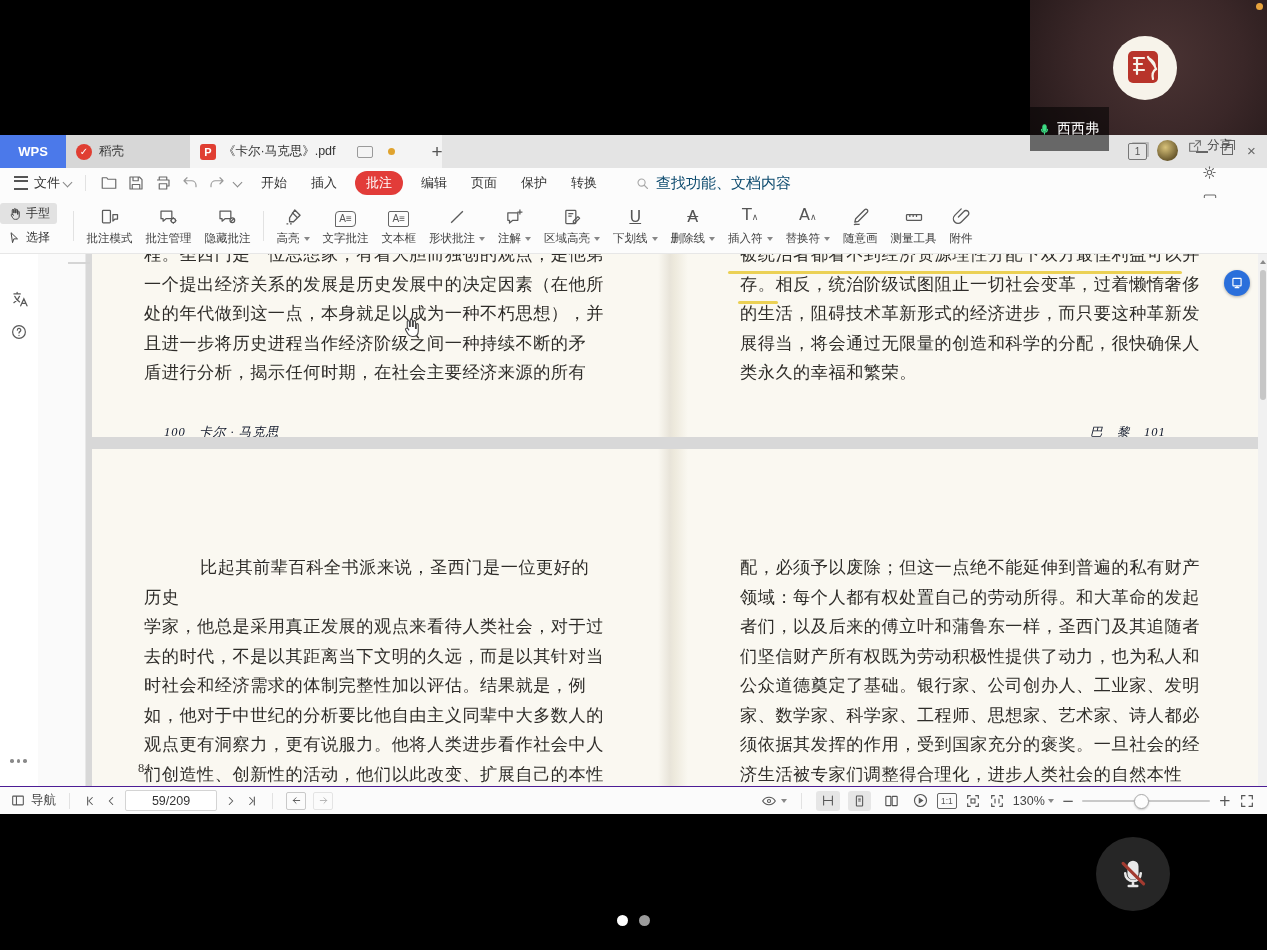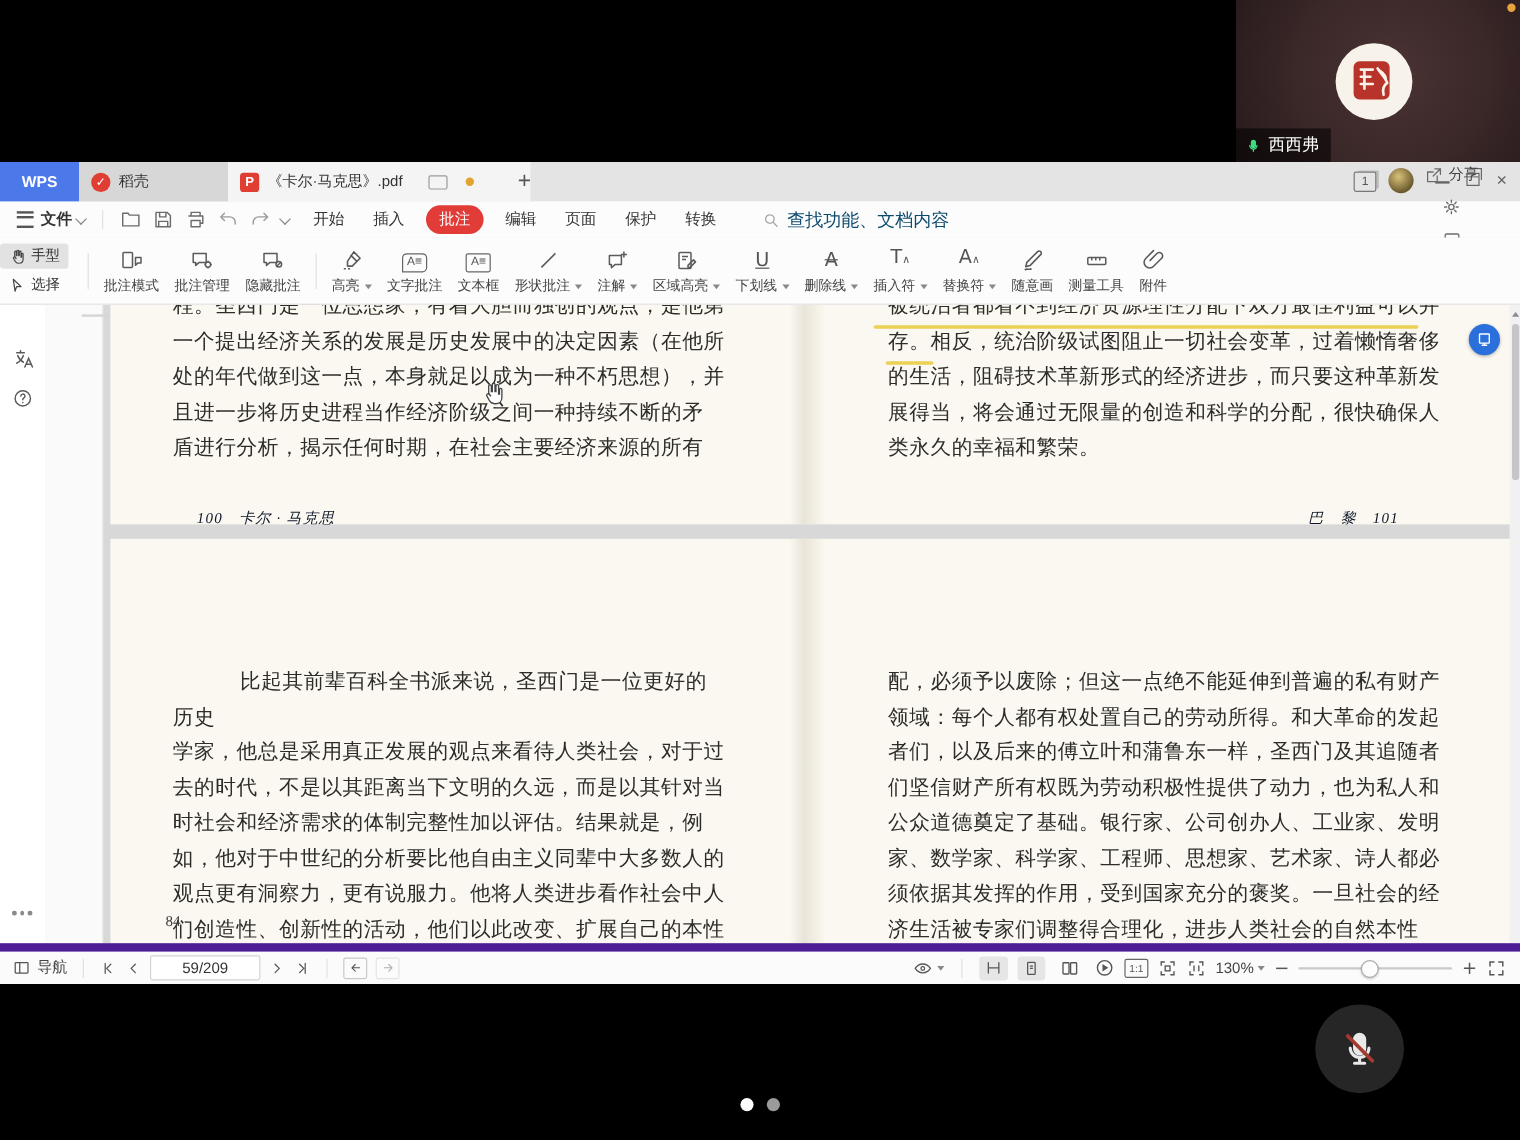--- a/index.html
+++ b/index.html
@@ -5,21 +5,21 @@
   html,body{margin:0;padding:0;background:#000;}
   .stage{position:relative;width:1267px;height:950px;background:#000;overflow:hidden;
          font-family:"Liberation Sans",sans-serif;-webkit-font-smoothing:antialiased;}
   svg{display:block;}
 
   
   .video-overlay{position:absolute;left:1030px;top:0;width:237px;height:135px;
     background:radial-gradient(circle at 55% 45%, #4a3333 0%, #3a2728 55%, #271a1b 100%);overflow:hidden;}
   .seal-avatar{position:absolute;left:1113px;top:36px;width:64px;height:64px;border-radius:50%;
     background:#f7f3ea;display:flex;align-items:center;justify-content:center;}
-  .name-tag{position:absolute;left:1030px;top:107px;height:28px;background:rgba(0,0,0,.55);
+  .name-tag{position:absolute;left:1030px;top:107px;height:44px;background:rgba(0,0,0,.55);
     display:flex;align-items:center;padding:0 10px 0 8px;gap:6px;}
   .name-tag span{color:#fff;font-size:14px;}
   .notif-dot{position:absolute;left:1256px;top:3px;width:7px;height:7px;border-radius:50%;background:#e8a33d;}
 
   
   .wps-window{position:absolute;left:0;top:135px;width:1267px;height:678px;background:#fcfcfc;}
 
   
   .tabbar{position:absolute;left:0;top:0;width:100%;height:33px;background:#e4e4e4;text-align:center;}
   .wps-btn{position:absolute;left:0;top:0;width:66px;height:33px;background:#4b79ea;color:#fff;
@@ -43,21 +43,21 @@
   .win-restore{position:absolute;left:1222px;top:9px;width:9px;height:9px;border:1.6px solid #666;}
   .win-restore:before{content:"";position:absolute;left:2px;top:-5px;width:9px;height:9px;border:1.6px solid #666;border-bottom:none;border-left:none;}
   .win-close{position:absolute;left:1247px;top:7px;font-size:15px;color:#666;}
 
   
   .menubar{position:absolute;left:0;top:33px;width:100%;height:30px;background:#fcfcfc;
     display:flex;align-items:center;border-bottom:1px solid #efefef;}
   .hamb{width:14px;height:10px;border-top:2px solid #555;border-bottom:2px solid #555;margin:0 6px 0 14px;position:relative;}
   .hamb:before{content:"";position:absolute;left:0;top:2px;width:14px;height:2px;background:#555;}
   .mi{font-size:13px;color:#333;padding:0 12px;white-space:nowrap;}
-  .file-lbl{padding:0 2px 0 0;font-weight:bold;}
+  .file-lbl{padding:0 2px 0 0;}
   .chev{display:inline-block;width:6px;height:6px;border-right:1.4px solid #888;border-bottom:1.4px solid #888;
     transform:rotate(45deg);margin:0 8px 2px 2px;}
   .chev.up{transform:rotate(-135deg);margin-top:4px;}
   .qicons{display:flex;align-items:center;gap:9px;margin:0 6px 0 8px;}
   .vsep{width:1px;height:16px;background:#e2e2e2;margin:0 6px;}
   .pill{background:#e23c39;color:#fff;border-radius:12px;padding:3px 11px;font-size:13px;margin:0 6px;}
   .searchbox{display:flex;align-items:center;gap:6px;margin-left:26px;color:#0c4a6e;font-size:15px;}
   .m-right{margin-left:auto;display:flex;align-items:center;gap:10px;padding-right:28px;color:#444;font-size:12.5px;flex-direction:column;}
   .m-right .grp{display:flex;align-items:center;gap:4px;}
   .dots-v{font-size:14px;color:#555;letter-spacing:0;}
@@ -104,21 +104,21 @@
   .float-btn{position:absolute;left:1224px;top:16px;width:26px;height:26px;border-radius:50%;
     background:#2a6fdb;display:flex;align-items:center;justify-content:center;box-shadow:0 1px 3px rgba(0,0,0,.3);}
   .scrollbar{position:absolute;left:1258px;top:0;width:9px;height:100%;background:#f1f1f1;}
   .sb-up{position:absolute;left:2px;top:6px;width:0;height:0;border-left:3px solid transparent;
     border-right:3px solid transparent;border-bottom:4px solid #8a8a8a;}
   .sb-thumb{position:absolute;left:1.5px;top:16px;width:6px;height:130px;border-radius:3px;background:#c6c6c6;}
   .cursor-hand{position:absolute;left:399px;top:63px;}
 
   
   .statusbar{position:absolute;left:0;top:651px;width:100%;height:27px;background:#fbfbfb;
-    border-top:7px solid #4c1d95;display:flex;align-items:center;font-size:12.5px;color:#444;}
+    border-top:1px solid #4c1d95;display:flex;align-items:center;font-size:12.5px;color:#444;}
   .sb-grp{display:flex;align-items:center;gap:7px;}
   .pgbox{width:90px;height:19px;border:1px solid #d4d4d4;border-radius:2px;background:#fff;
     display:flex;align-items:center;justify-content:center;font-size:12.5px;color:#333;}
   .navchev{display:flex;align-items:center;}
   .arrbox{width:18px;height:16px;border:1px solid #c9c9c9;border-radius:2px;display:flex;align-items:center;justify-content:center;}
   .arrbox.dim{opacity:.45;}
   .sq-btn{height:20px;padding:0 4px;border-radius:3px;display:flex;align-items:center;justify-content:center;}
   .sq-btn.on{background:#e6e6e6;}
   .zoom-track{position:relative;width:128px;height:2px;background:#c9c9c9;border-radius:1px;}
   .zoom-knob{position:absolute;left:52px;top:-6px;width:13px;height:13px;border-radius:50%;background:#fdfdfd;

